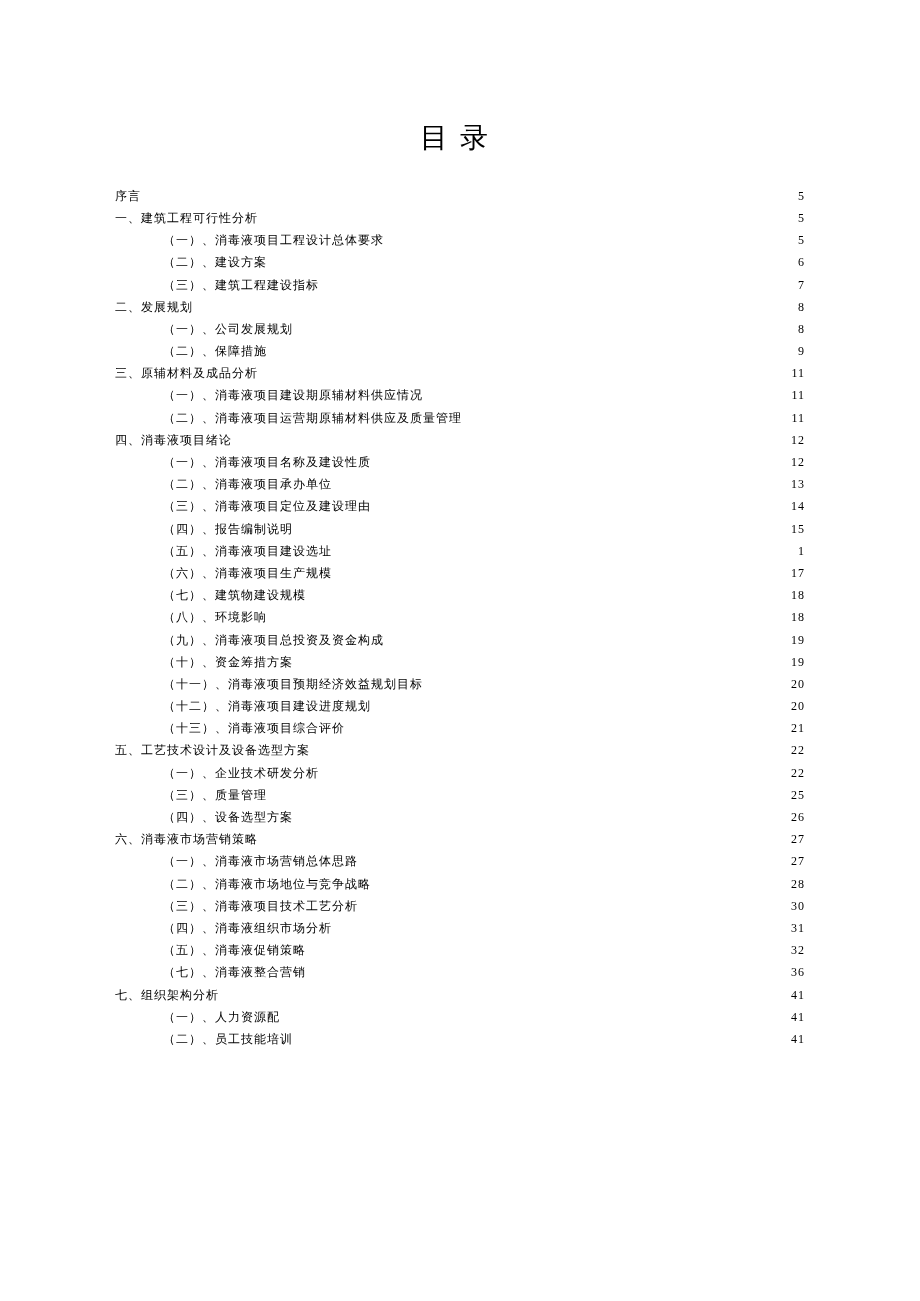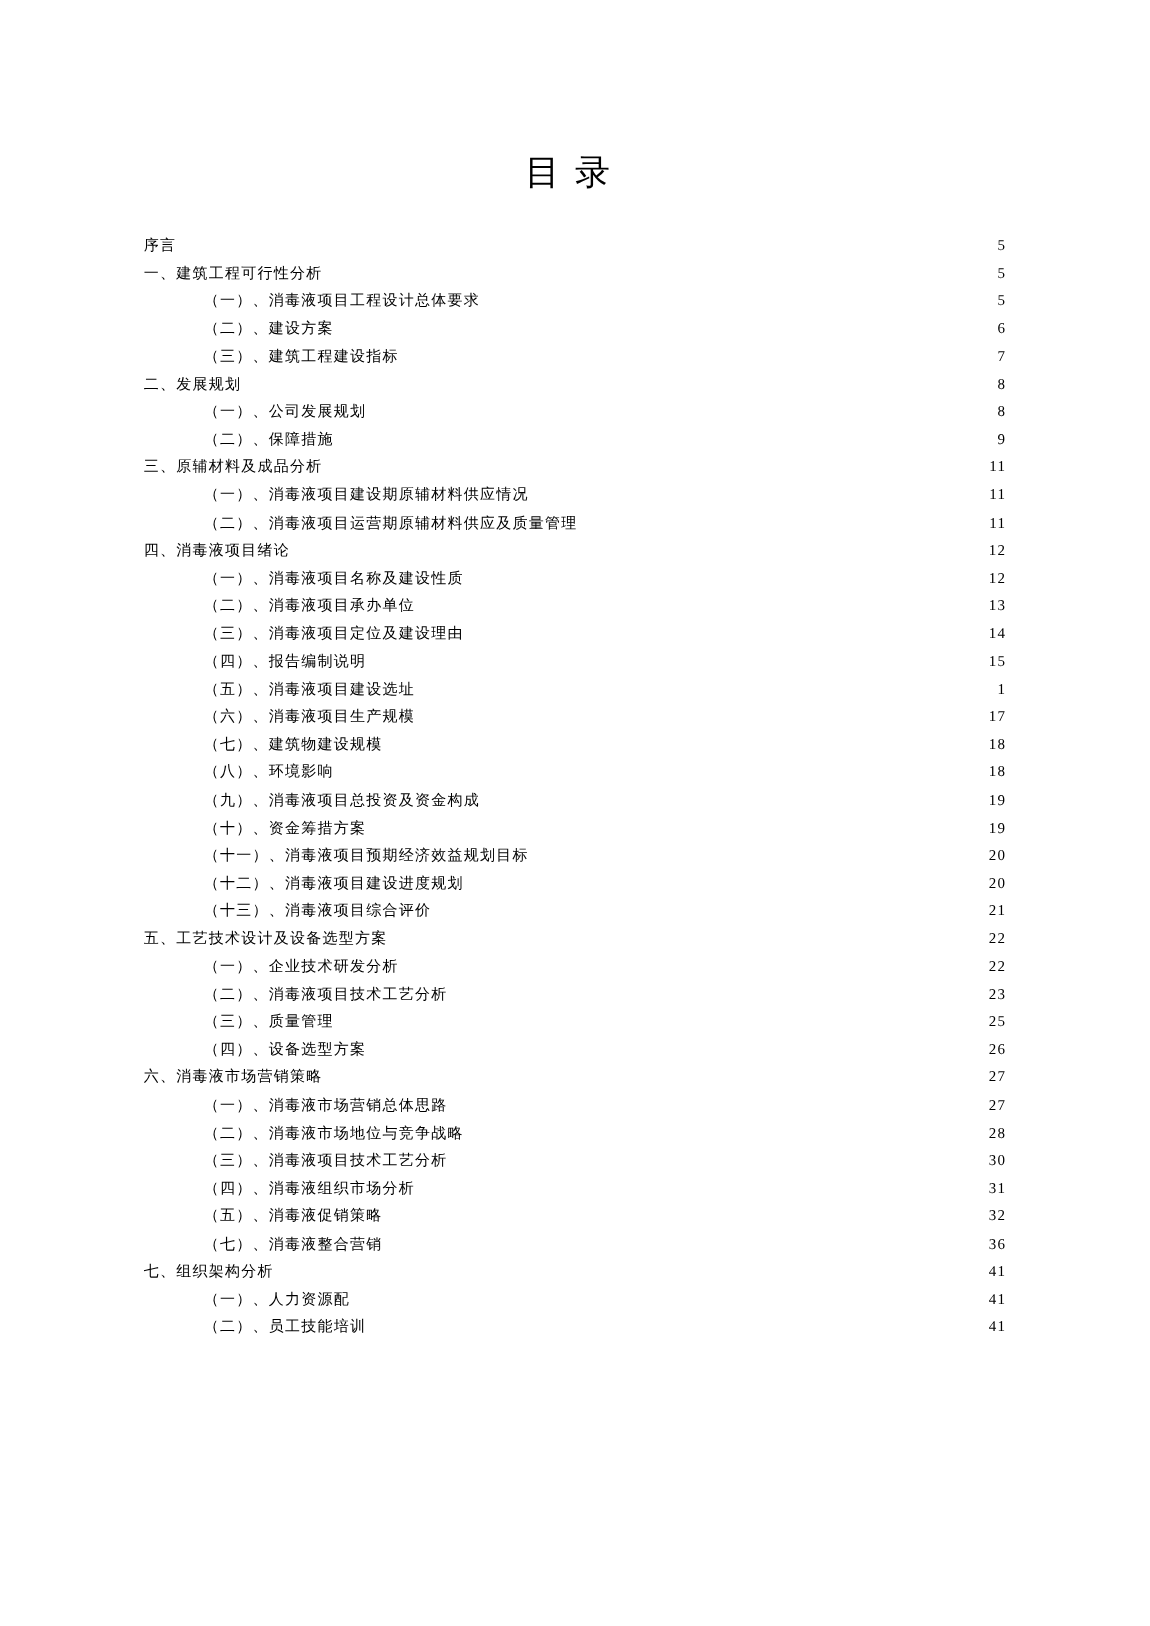--- a/index.html
+++ b/index.html
@@ -193,25 +193,20 @@
         <span class="toc-title">五、工艺技术设计及设备选型方案</span>
         <span class="toc-dots"></span>
         <span class="toc-page">22</span>
       </div>
       <div class="toc-line level-2">
         <span class="toc-title">（一）、企业技术研发分析</span>
         <span class="toc-dots"></span>
         <span class="toc-page">22</span>
       </div>
       <div class="toc-line level-2">
-        <span class="toc-title">（二）、消毒液项目技术工艺分析</span>
-        <span class="toc-dots"></span>
-        <span class="toc-page">23</span>
-      </div>
-      <div class="toc-line level-2">
         <span class="toc-title">（三）、质量管理</span>
         <span class="toc-dots"></span>
         <span class="toc-page">25</span>
       </div>
       <div class="toc-line level-2">
         <span class="toc-title">（四）、设备选型方案</span>
         <span class="toc-dots"></span>
         <span class="toc-page">26</span>
       </div>
       <div class="toc-line level-1">

